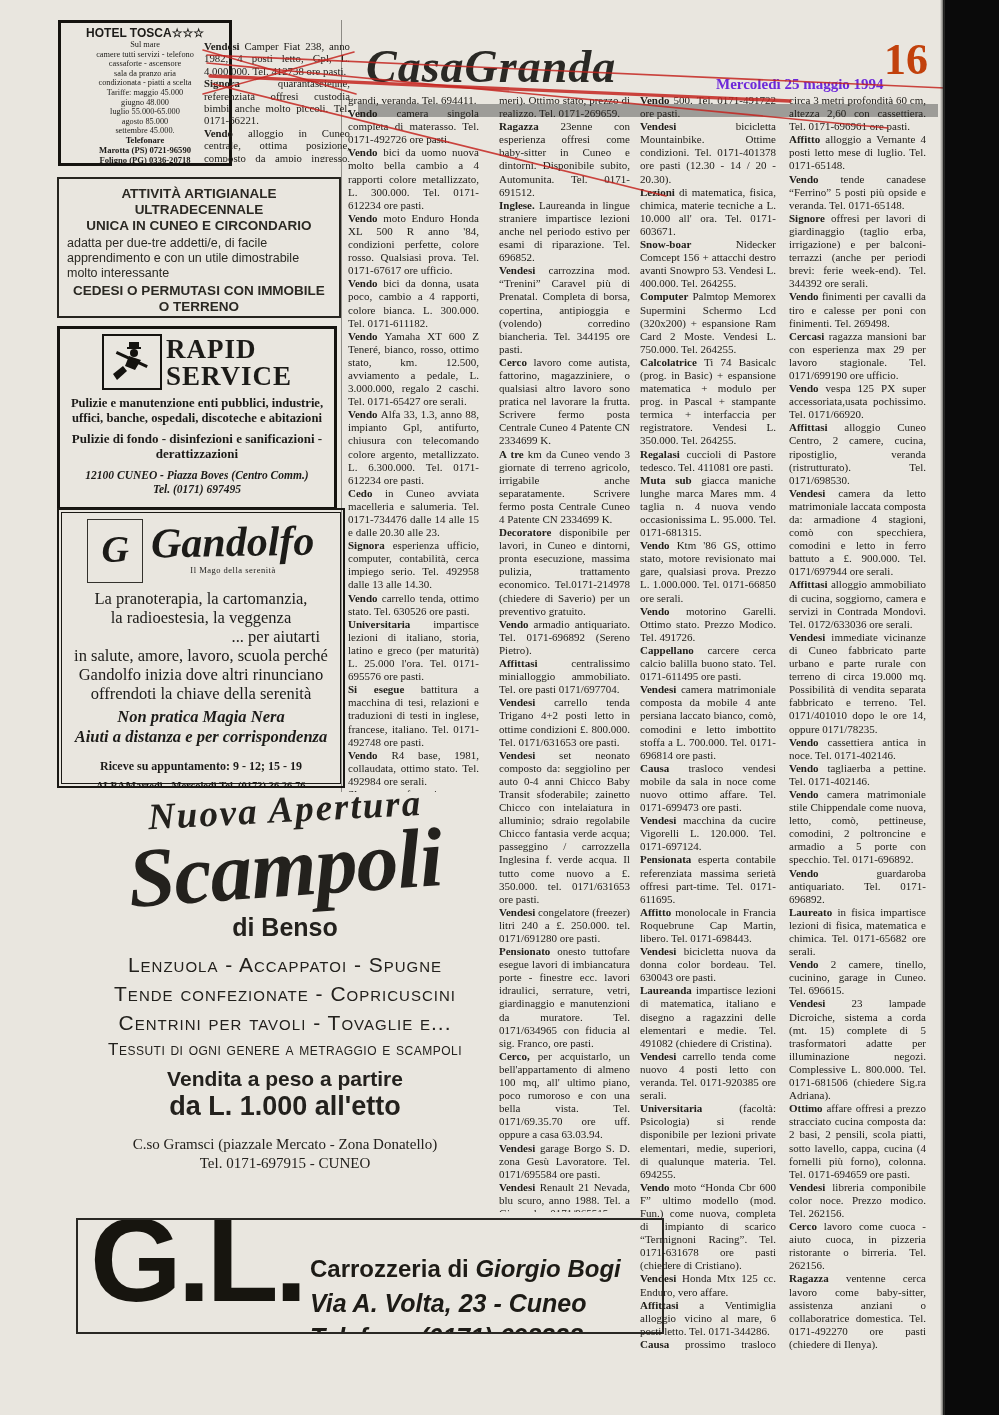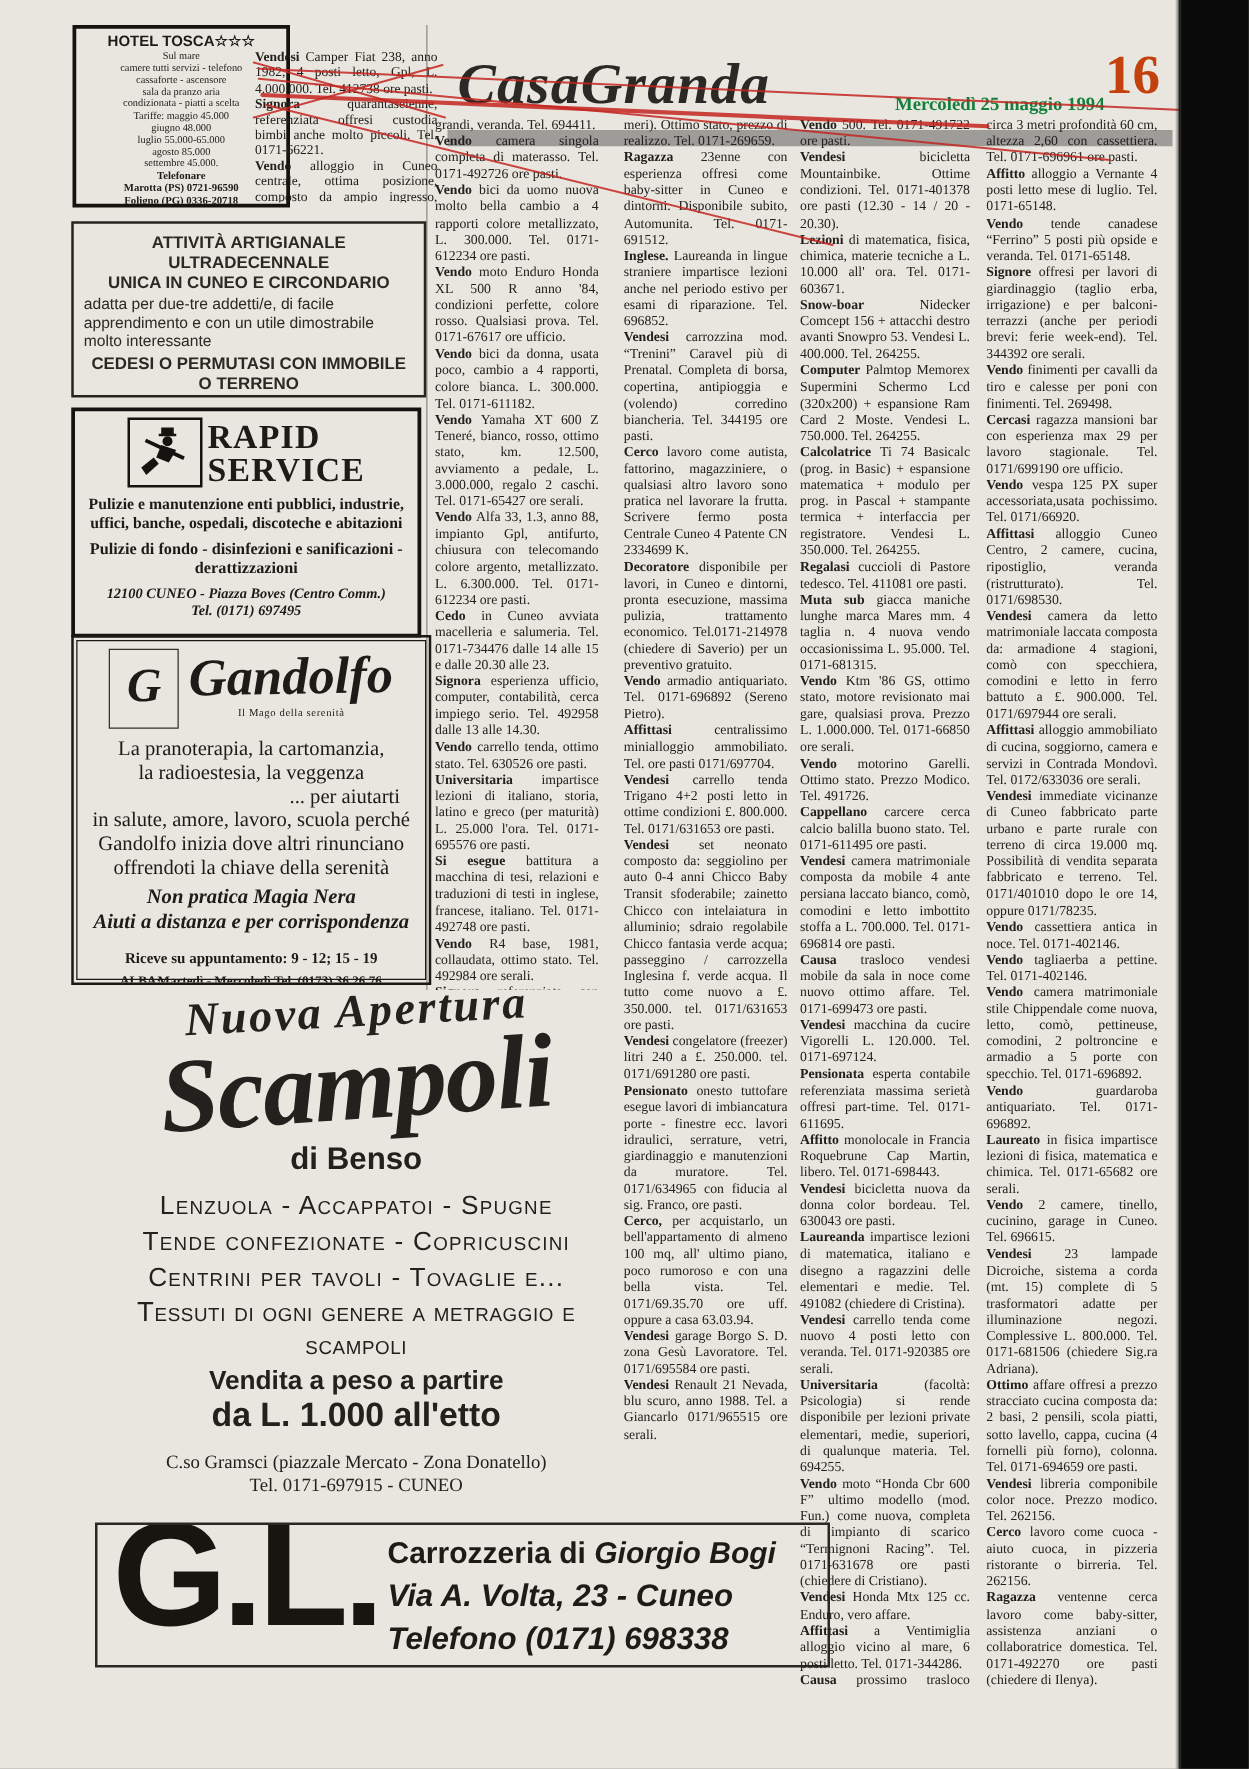--- a/index.html
+++ b/index.html
@@ -4,21 +4,21 @@
 <style>
   html,body{margin:0;padding:0;}
   body{width:999px;height:1415px;position:relative;background:#4a4a48;font-family:"Liberation Serif",serif;color:#1c1b18;overflow:hidden;}
   .sheet{position:absolute;left:0;top:0;width:945px;height:1415px;background:#e9e6df;overflow:hidden;}
   .scan-strip{position:absolute;right:0;top:0;width:56px;height:1415px;background:#0a0a0a;}
   .scan-strip-edge{position:absolute;right:54px;top:0;width:5px;height:1415px;background:linear-gradient(90deg,rgba(10,10,10,0),#2a2a28);}
   .abs{position:absolute;}
 
   
   .masthead{left:366px;top:40px;font-size:46px;font-style:italic;font-weight:bold;letter-spacing:1px;color:#2a2925;}
-  .edition-date{left:716px;top:76px;font-size:15px;font-weight:bold;color:#15803d;}
+  .edition-date{left:716px;top:76px;font-size:15px;font-weight:bold;color:#6d28d9;}
   .page-num{left:884px;top:34px;font-size:44px;font-weight:bold;color:#c2410c;}
   .gray-bar{left:358px;top:104px;width:580px;height:13px;background:#9d9c98;}
 
   
   .col{font-size:11px;line-height:13.1px;text-align:justify;overflow:hidden;color:#22201c;}
   .col p.ad{margin:0;}
   .col b{font-weight:bold;}
   .rule-v{left:341px;top:20px;width:1px;height:772px;background:#8d8b85;}
 
   
@@ -58,31 +58,31 @@
   .gand-row{display:flex;text-align:left;font-size:10.5px;line-height:12px;margin-top:6px;}
   .gand-row .lbl{font-weight:bold;width:58px;padding-left:28px;box-sizing:border-box;}
   .gand-row .l1{font-weight:bold;}
 
   
   .scampoli{left:80px;top:788px;width:410px;height:416px;text-align:center;overflow:hidden;color:#23211d;}
   .sc-l1{font-size:37px;font-style:italic;font-weight:bold;transform:rotate(-3deg);letter-spacing:2px;}
   .sc-name{font-size:84px;font-style:italic;font-weight:bold;transform:rotate(-4deg);letter-spacing:-1px;line-height:86px;margin-top:-6px;}
   .sc-sub{font-family:"Liberation Sans",sans-serif;font-weight:bold;font-size:25px;margin-top:2px;}
   .sc-item{font-family:"Liberation Sans",sans-serif;font-variant:small-caps;font-size:21px;line-height:29px;letter-spacing:1px;}
-  .sc-item4{font-family:"Liberation Sans",sans-serif;font-variant:small-caps;font-size:22px;line-height:26px;letter-spacing:.5px;}
+  .sc-item4{font-family:"Liberation Sans",sans-serif;font-variant:small-caps;font-size:17px;line-height:26px;letter-spacing:.5px;}
   .sc-off1{font-family:"Liberation Sans",sans-serif;font-weight:bold;font-size:21px;margin-top:4px;}
   .sc-off2{font-family:"Liberation Sans",sans-serif;font-weight:bold;font-size:27px;}
   .sc-addr{font-size:15px;margin-top:14px;}
   .sc-tel{font-size:15px;margin-top:2px;}
 
   
   .gl{left:76px;top:1218px;width:584px;height:112px;border:2px solid #2a2824;overflow:hidden;}
   .gl-name{position:absolute;left:12px;top:-28px;font-family:"Liberation Sans",sans-serif;font-weight:bold;font-size:118px;letter-spacing:-4px;color:#17150f;}
   .gl-lines{position:absolute;left:232px;top:6px;font-family:"Liberation Sans",sans-serif;font-weight:bold;color:#1d1b16;}
-  .gl-l1{font-size:24px;line-height:34px;}
+  .gl-l1{font-size:24px;line-height:34px;margin-top:26px;}
   .gl-l1 .it{font-style:italic;}
   .gl-l23{font-style:italic;font-size:25px;line-height:34px;}
 
   
   .pen{left:0;top:0;width:999px;height:1415px;pointer-events:none;}
 </style>
 </head>
 <body>
 
 <div class="sheet">
@@ -221,20 +221,21 @@
       <p class="ad"><b>Si esegue</b>&nbsp;battitura a macchina di tesi, relazioni e traduzioni di testi in inglese, francese, italiano. Tel. 0171-492748 ore pasti.</p>
       <p class="ad"><b>Vendo</b>&nbsp;R4 base, 1981, collaudata, ottimo stato. Tel. 492984 ore serali.</p>
       <p class="ad"><b>Signora</b>&nbsp;referenziata con esperienza conduzione casa e custodia bimbi offresi a tempo pieno. Tel. 261846 ore serali.</p>
     </div>
   <div class="abs col" style="left:499px;top:94px;width:131px;height:1118px;">
       <p class="ad">meri). Ottimo stato, prezzo di realizzo. Tel. 0171-269659.</p>
       <p class="ad"><b>Ragazza</b>&nbsp;23enne con esperienza offresi come baby-sitter in Cuneo e dintorni. Disponibile subito, Automunita. Tel. 0171-691512.</p>
       <p class="ad"><b>Inglese.</b>&nbsp;Laureanda in lingue straniere impartisce lezioni anche nel periodo estivo per esami di riparazione. Tel. 696852.</p>
       <p class="ad"><b>Vendesi</b>&nbsp;carrozzina mod. “Trenini” Caravel più di Prenatal. Completa di borsa, copertina, antipioggia e (volendo) corredino biancheria. Tel. 344195 ore pasti.</p>
       <p class="ad"><b>Cerco</b>&nbsp;lavoro come autista, fattorino, magazziniere, o qualsiasi altro lavoro sono pratica nel lavorare la frutta. Scrivere fermo posta Centrale Cuneo 4 Patente CN 2334699 K.</p>
+      <p class="ad"><b>A tre</b>&nbsp;km da Cuneo vendo 3 giornate di terreno agricolo, irrigabile anche separatamente. Scrivere fermo posta Centrale Cuneo 4 Patente CN 2334699 K.</p>
       <p class="ad"><b>Decoratore</b>&nbsp;disponibile per lavori, in Cuneo e dintorni, pronta esecuzione, massima pulizia, trattamento economico. Tel.0171-214978 (chiedere di Saverio) per un preventivo gratuito.</p>
       <p class="ad"><b>Vendo</b>&nbsp;armadio antiquariato. Tel. 0171-696892 (Sereno Pietro).</p>
       <p class="ad"><b>Affittasi</b>&nbsp;centralissimo minialloggio ammobiliato. Tel. ore pasti 0171/697704.</p>
       <p class="ad"><b>Vendesi</b>&nbsp;carrello tenda Trigano 4+2 posti letto in ottime condizioni £. 800.000. Tel. 0171/631653 ore pasti.</p>
       <p class="ad"><b>Vendesi</b>&nbsp;set neonato composto da: seggiolino per auto 0-4 anni Chicco Baby Transit sfoderabile; zainetto Chicco con intelaiatura in alluminio; sdraio regolabile Chicco fantasia verde acqua; passeggino / carrozzella Inglesina f. verde acqua. Il tutto come nuovo a £. 350.000. tel. 0171/631653 ore pasti.</p>
       <p class="ad"><b>Vendesi</b>&nbsp;congelatore (freezer) litri 240 a £. 250.000. tel. 0171/691280 ore pasti.</p>
       <p class="ad"><b>Pensionato</b>&nbsp;onesto tuttofare esegue lavori di imbiancatura porte - finestre ecc. lavori idraulici, serrature, vetri, giardinaggio e manutenzioni da muratore. Tel. 0171/634965 con fiducia al sig. Franco, ore pasti.</p>
       <p class="ad"><b>Cerco,</b>&nbsp;per acquistarlo, un bell'appartamento di almeno 100 mq, all' ultimo piano, poco rumoroso e con una bella vista. Tel. 0171/69.35.70 ore uff. oppure a casa 63.03.94.</p>
       <p class="ad"><b>Vendesi</b>&nbsp;garage Borgo S. D. zona Gesù Lavoratore. Tel. 0171/695584 ore pasti.</p>
       <p class="ad"><b>Vendesi</b>&nbsp;Renault 21 Nevada, blu scuro, anno 1988. Tel. a Giancarlo 0171/965515 ore serali.</p>

